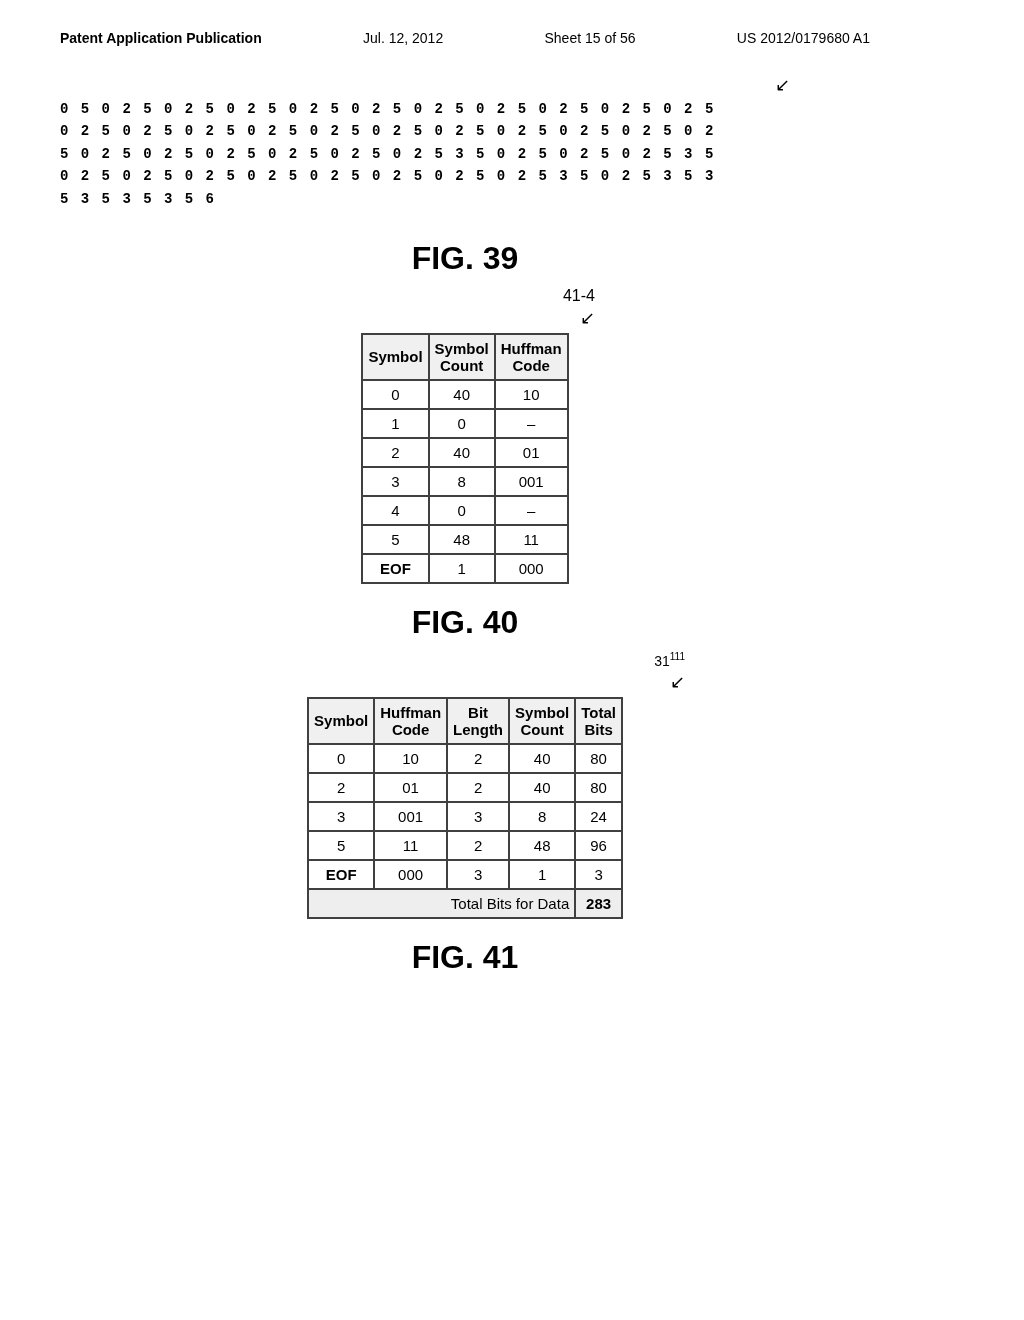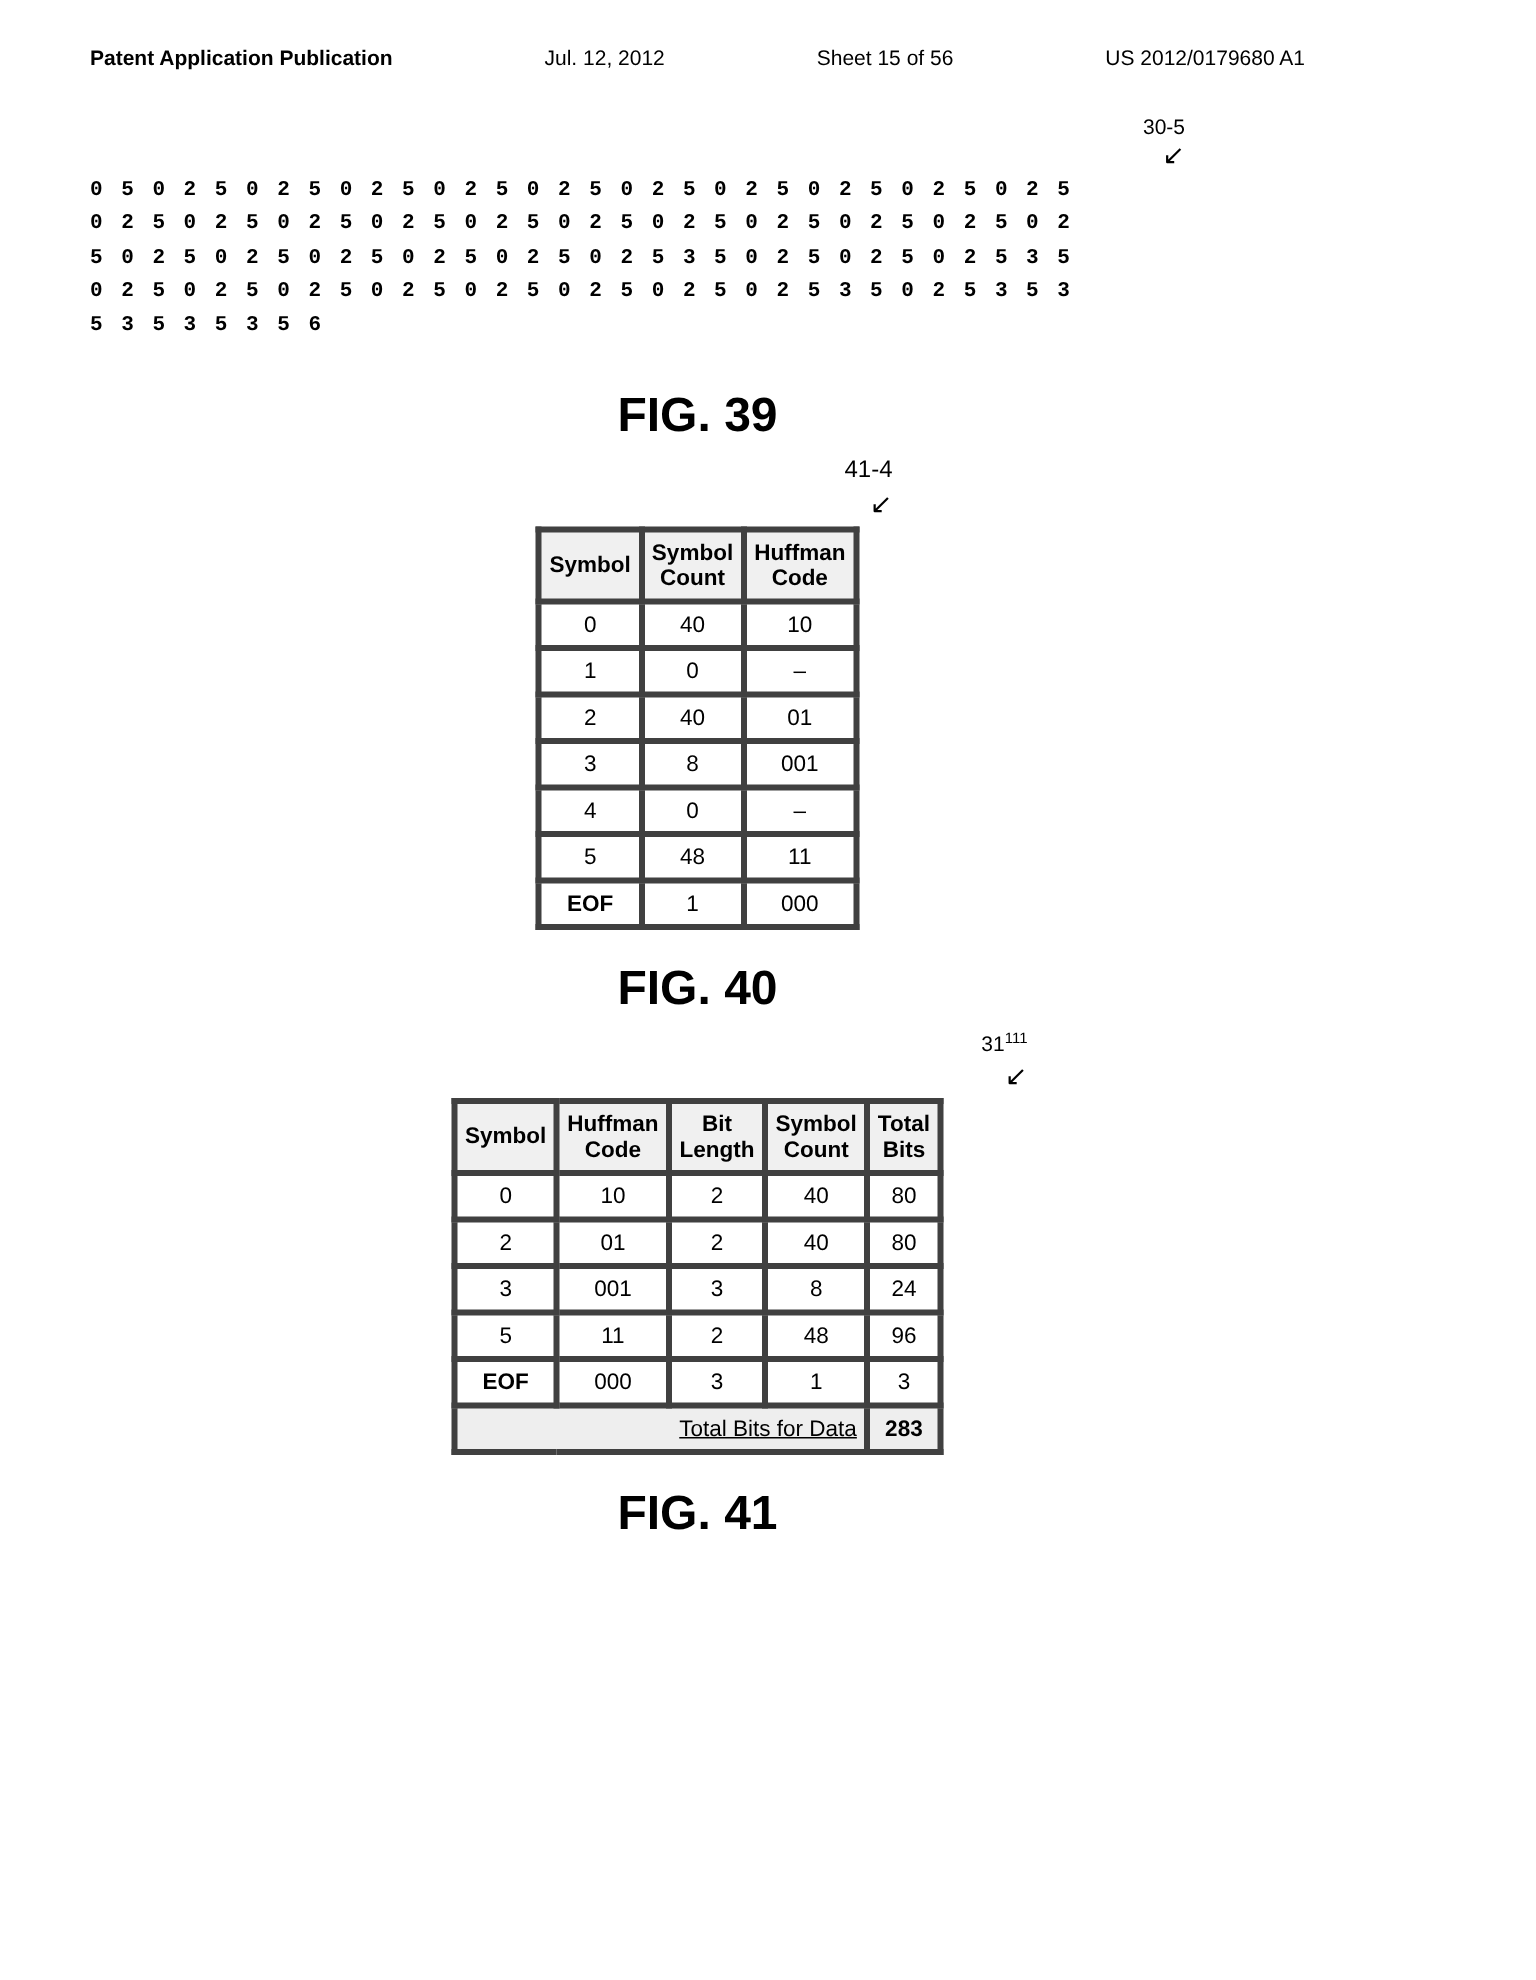--- a/index.html
+++ b/index.html
@@ -84,21 +84,21 @@
       align-items: center;
       margin-bottom: 20px;
     }
 
     table {
       border-collapse: collapse;
       font-size: 15px;
     }
 
     table th, table td {
-      border: 4px solid #404040;
+      border: 2px solid #404040;
       padding: 5px 5px;
       text-align: center;
     }
 
     table th {
       font-weight: bold;
       background: #f0f0f0;
     }
 
     
@@ -125,23 +125,20 @@
 <div class="page">
 
   <div class="header">
     <span class="header-left">Patent Application Publication</span>
     <span class="header-center">Jul. 12, 2012</span>
     <span class="header-sheet">Sheet 15 of 56</span>
     <span class="header-right">US 2012/0179680 A1</span>
   </div>
 
   <div class="data-section">
-    <div class="label-30-5">
-      <span>30-5</span>
-    </div>
     <div class="arrow-indicator">
       <span class="slash-arrow">↙</span>
     </div>
     <div class="data-text" id="data-lines">
         <div>0 5 0 2 5 0 2 5 0 2 5 0 2 5 0 2 5 0 2 5 0 2 5 0 2 5 0 2 5 0 2 5</div>
         <div>0 2 5 0 2 5 0 2 5 0 2 5 0 2 5 0 2 5 0 2 5 0 2 5 0 2 5 0 2 5 0 2</div>
         <div>5 0 2 5 0 2 5 0 2 5 0 2 5 0 2 5 0 2 5 3 5 0 2 5 0 2 5 0 2 5 3 5</div>
         <div>0 2 5 0 2 5 0 2 5 0 2 5 0 2 5 0 2 5 0 2 5 0 2 5 3 5 0 2 5 3 5 3</div>
         <div>5 3 5 3 5 3 5 6</div>
       </div>
@@ -253,21 +250,21 @@
             <td>96</td>
           </tr>
           <tr>
             <td style="font-weight: bold;">EOF</td>
             <td>000</td>
             <td>3</td>
             <td>1</td>
             <td>3</td>
           </tr>
           <tr class="total-row">
-            <td colspan="4" style="text-align: right; font-weight: normal; text-decoration: underline;">Total Bits for Data</td>
+            <td colspan="4" style="text-align: right; font-weight: normal;">Total Bits for Data</td>
             <td style="font-weight: bold;">283</td>
           </tr>
         </tbody>
       </table>
   </div>
 
   <div class="fig-label">FIG. 41</div>
 
 </div>
 

